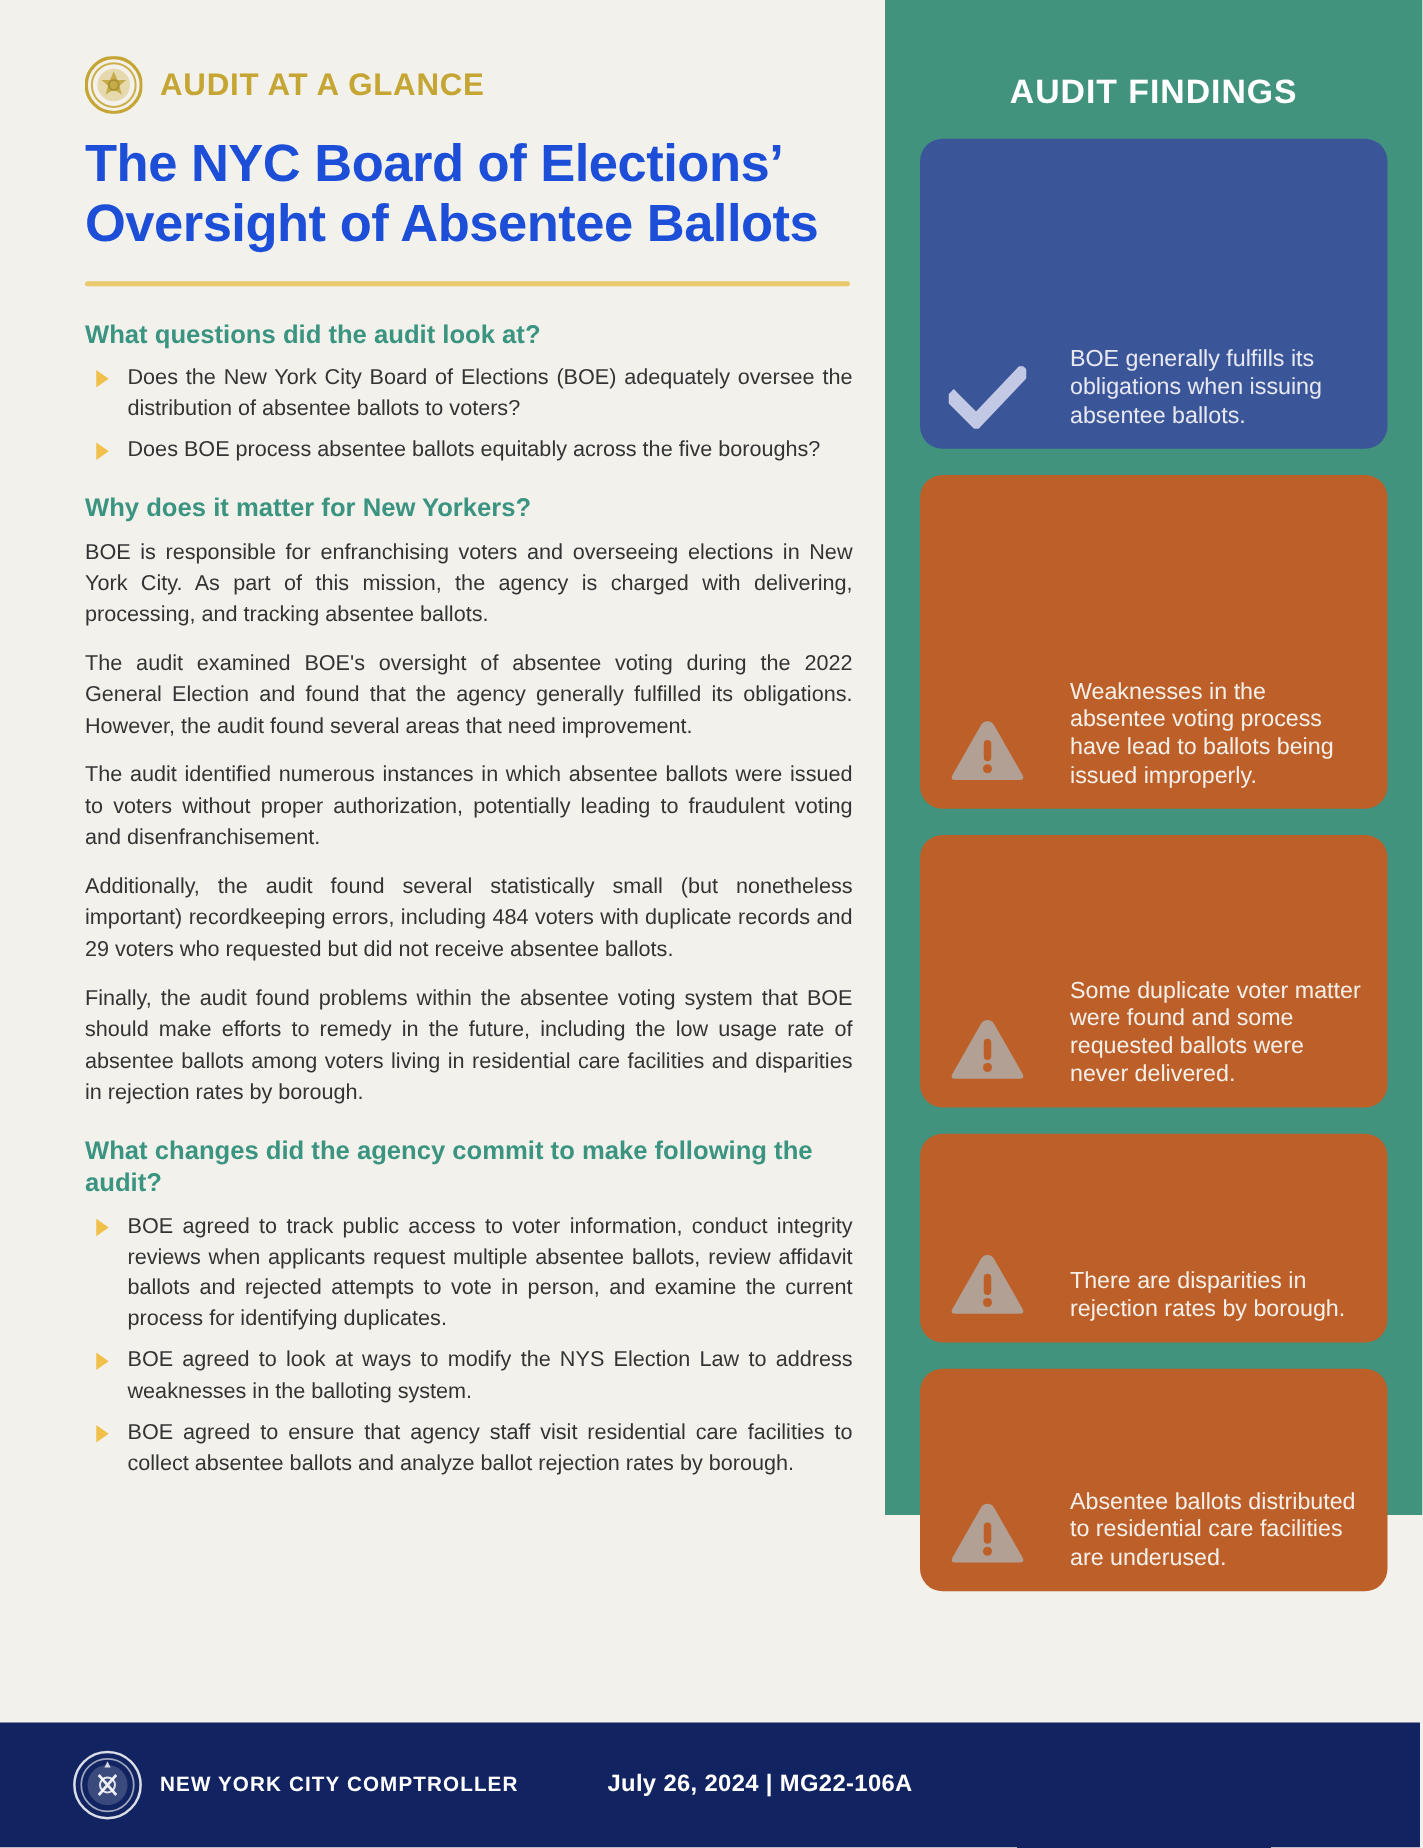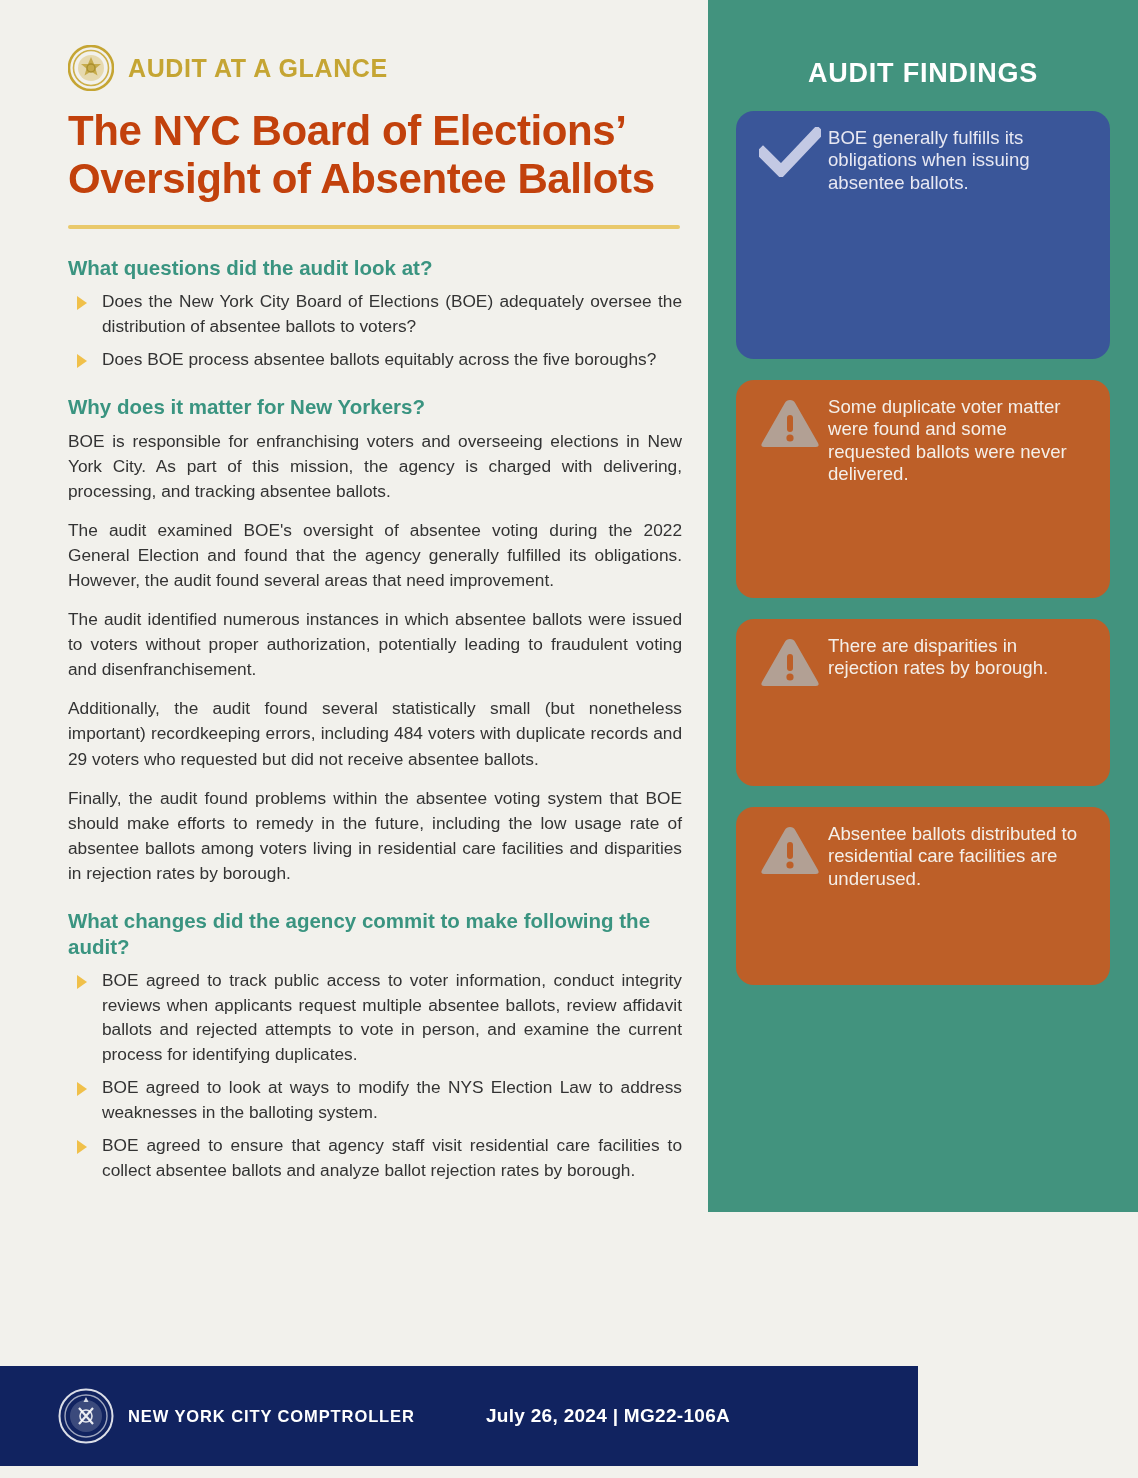--- a/index.html
+++ b/index.html
@@ -61,21 +61,21 @@
     font-size: 25px;
     font-weight: bold;
     letter-spacing: 0.6px;
     color: #c5a533;
   }
 
   .doc-title {
     font-size: 42px;
     line-height: 1.14;
     font-weight: bold;
-    color: #c2410c;
+    color: #1d4ed8;
     letter-spacing: -0.4px;
     max-width: 620px;
   }
 
   .title-rule {
     margin-top: 22px;
     margin-bottom: 26px;
     height: 4px;
     width: 612px;
     background: #e9c96b;
@@ -141,22 +141,22 @@
   .cards {
     padding: 22px 28px 0 28px;
     display: flex;
     flex-direction: column;
     gap: 21px;
   }
 
   .finding-card {
     border-radius: 18px;
     display: flex;
-    align-items: flex-start;
-    gap: 2px;
+    align-items: flex-end;
+    gap: 30px;
     padding: 16px 20px 16px 18px;
   }
 
   .finding-card.positive { background: #3a5699; min-height: 248px; }
   .finding-card.warning  { background: #bd5f28; }
 
   .card-icon {
     flex: 0 0 auto;
     width: 72px;
     display: flex;
@@ -176,22 +176,22 @@
   .card-h1 { min-height: 248px; }
   .card-h2 { min-height: 267px; }
   .card-h3 { min-height: 218px; }
   .card-h4 { min-height: 167px; }
   .card-h5 { min-height: 178px; }
 
   
   .footer {
     position: absolute;
     left: 0;
-    bottom: 12px;
-    width: 918px;
+    bottom: 0;
+    width: 1136px;
     height: 100px;
     background: #112360;
     display: flex;
     align-items: center;
   }
 
   .footer-brand {
     display: flex;
     align-items: center;
     gap: 14px;
@@ -248,20 +248,30 @@
 
       <div class="finding-card positive card-h1">
         <div class="card-icon">
           <svg width="62" height="50" viewBox="0 0 62 50" aria-hidden="true">
             <path d="M4 26 L22 44 L58 6" fill="none" stroke="#c3c9e4" stroke-width="11" stroke-linecap="square" stroke-linejoin="miter"></path>
           </svg>
         </div>
         <div class="card-text">BOE generally fulfills its obligations when issuing absentee ballots.</div>
       </div>
 
+      <div class="finding-card warning card-h2">
+        <div class="card-icon">
+          <svg width="64" height="58" viewBox="0 0 64 58" aria-hidden="true">
+            <path d="M32 4 Q35.5 4 37.3 7.2 L60 47 Q62 51 58 51 L6 51 Q2 51 4 47 L26.7 7.2 Q28.5 4 32 4 Z" fill="#b2a094"></path>
+            <rect x="29" y="19" width="6" height="17" rx="3" fill="#bd5f28"></rect>
+            <circle cx="32" cy="42" r="3.6" fill="#bd5f28"></circle>
+          </svg>
+        </div>
+        <div class="card-text">Weaknesses in the absentee voting process have lead to ballots being issued improperly.</div>
+      </div>
 
       <div class="finding-card warning card-h3">
         <div class="card-icon">
           <svg width="64" height="58" viewBox="0 0 64 58" aria-hidden="true">
             <path d="M32 4 Q35.5 4 37.3 7.2 L60 47 Q62 51 58 51 L6 51 Q2 51 4 47 L26.7 7.2 Q28.5 4 32 4 Z" fill="#b2a094"></path>
             <rect x="29" y="19" width="6" height="17" rx="3" fill="#bd5f28"></rect>
             <circle cx="32" cy="42" r="3.6" fill="#bd5f28"></circle>
           </svg>
         </div>
         <div class="card-text">Some duplicate voter matter were found and some requested ballots were never delivered.</div>

